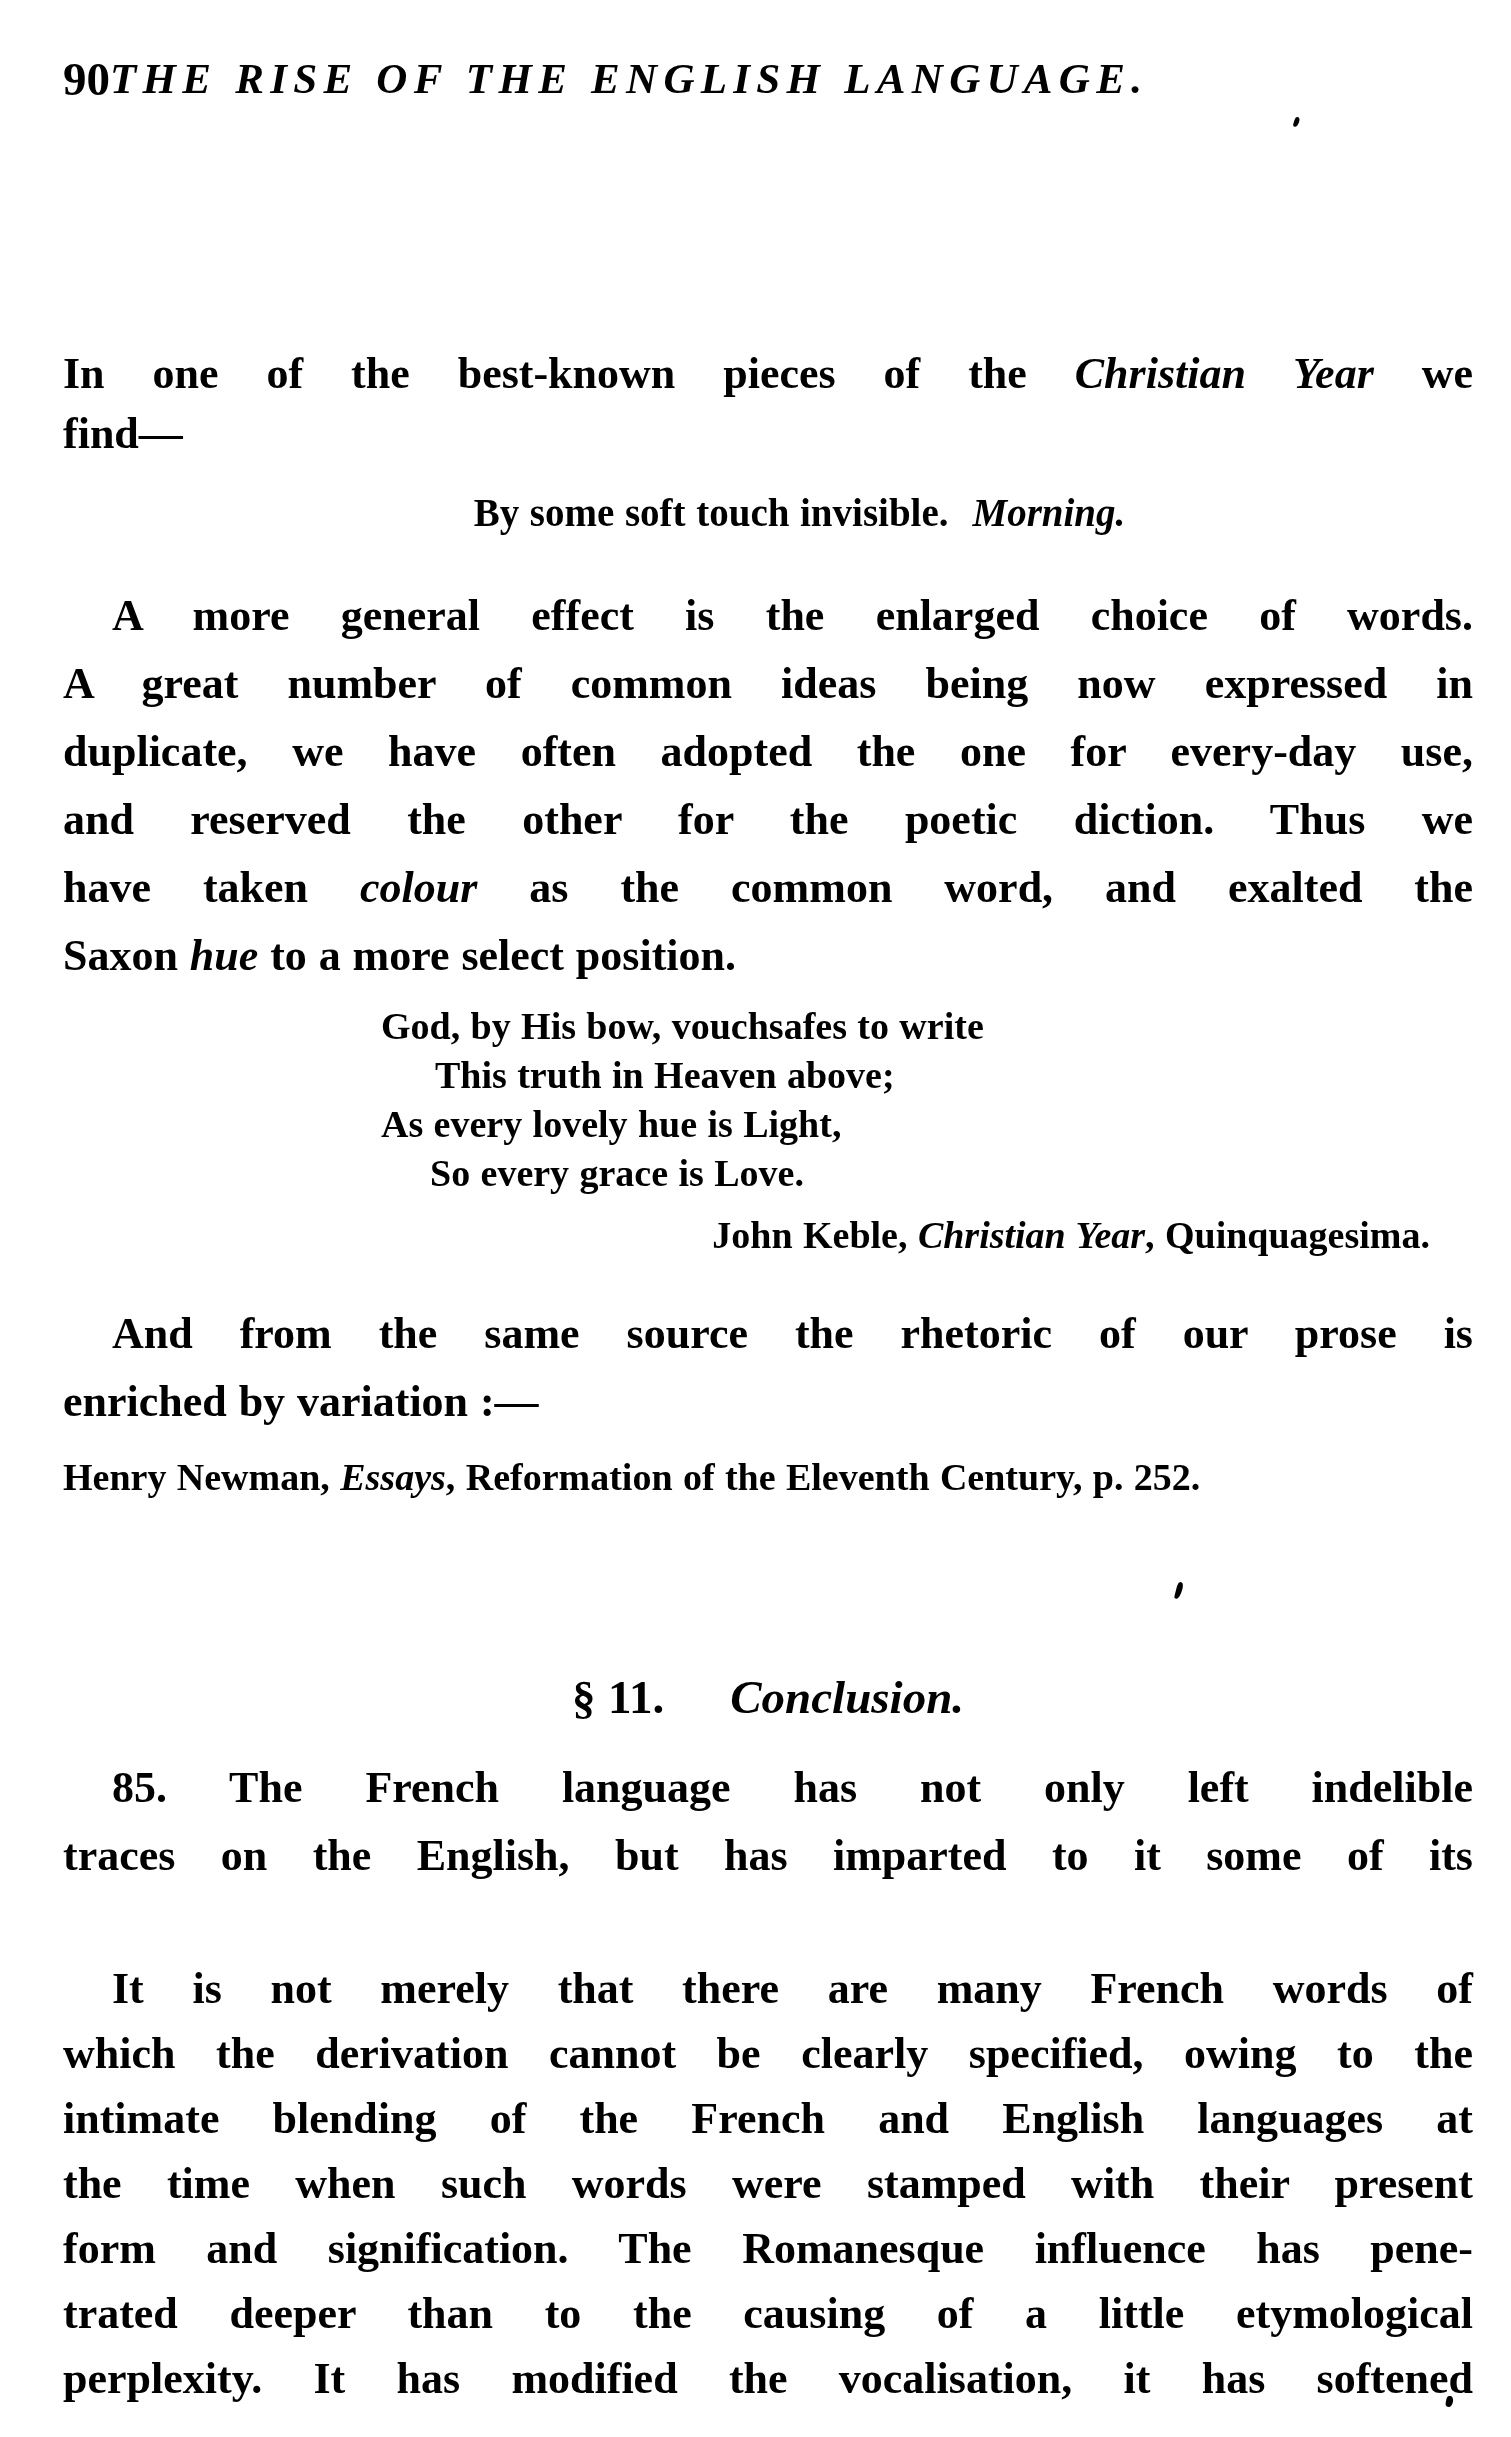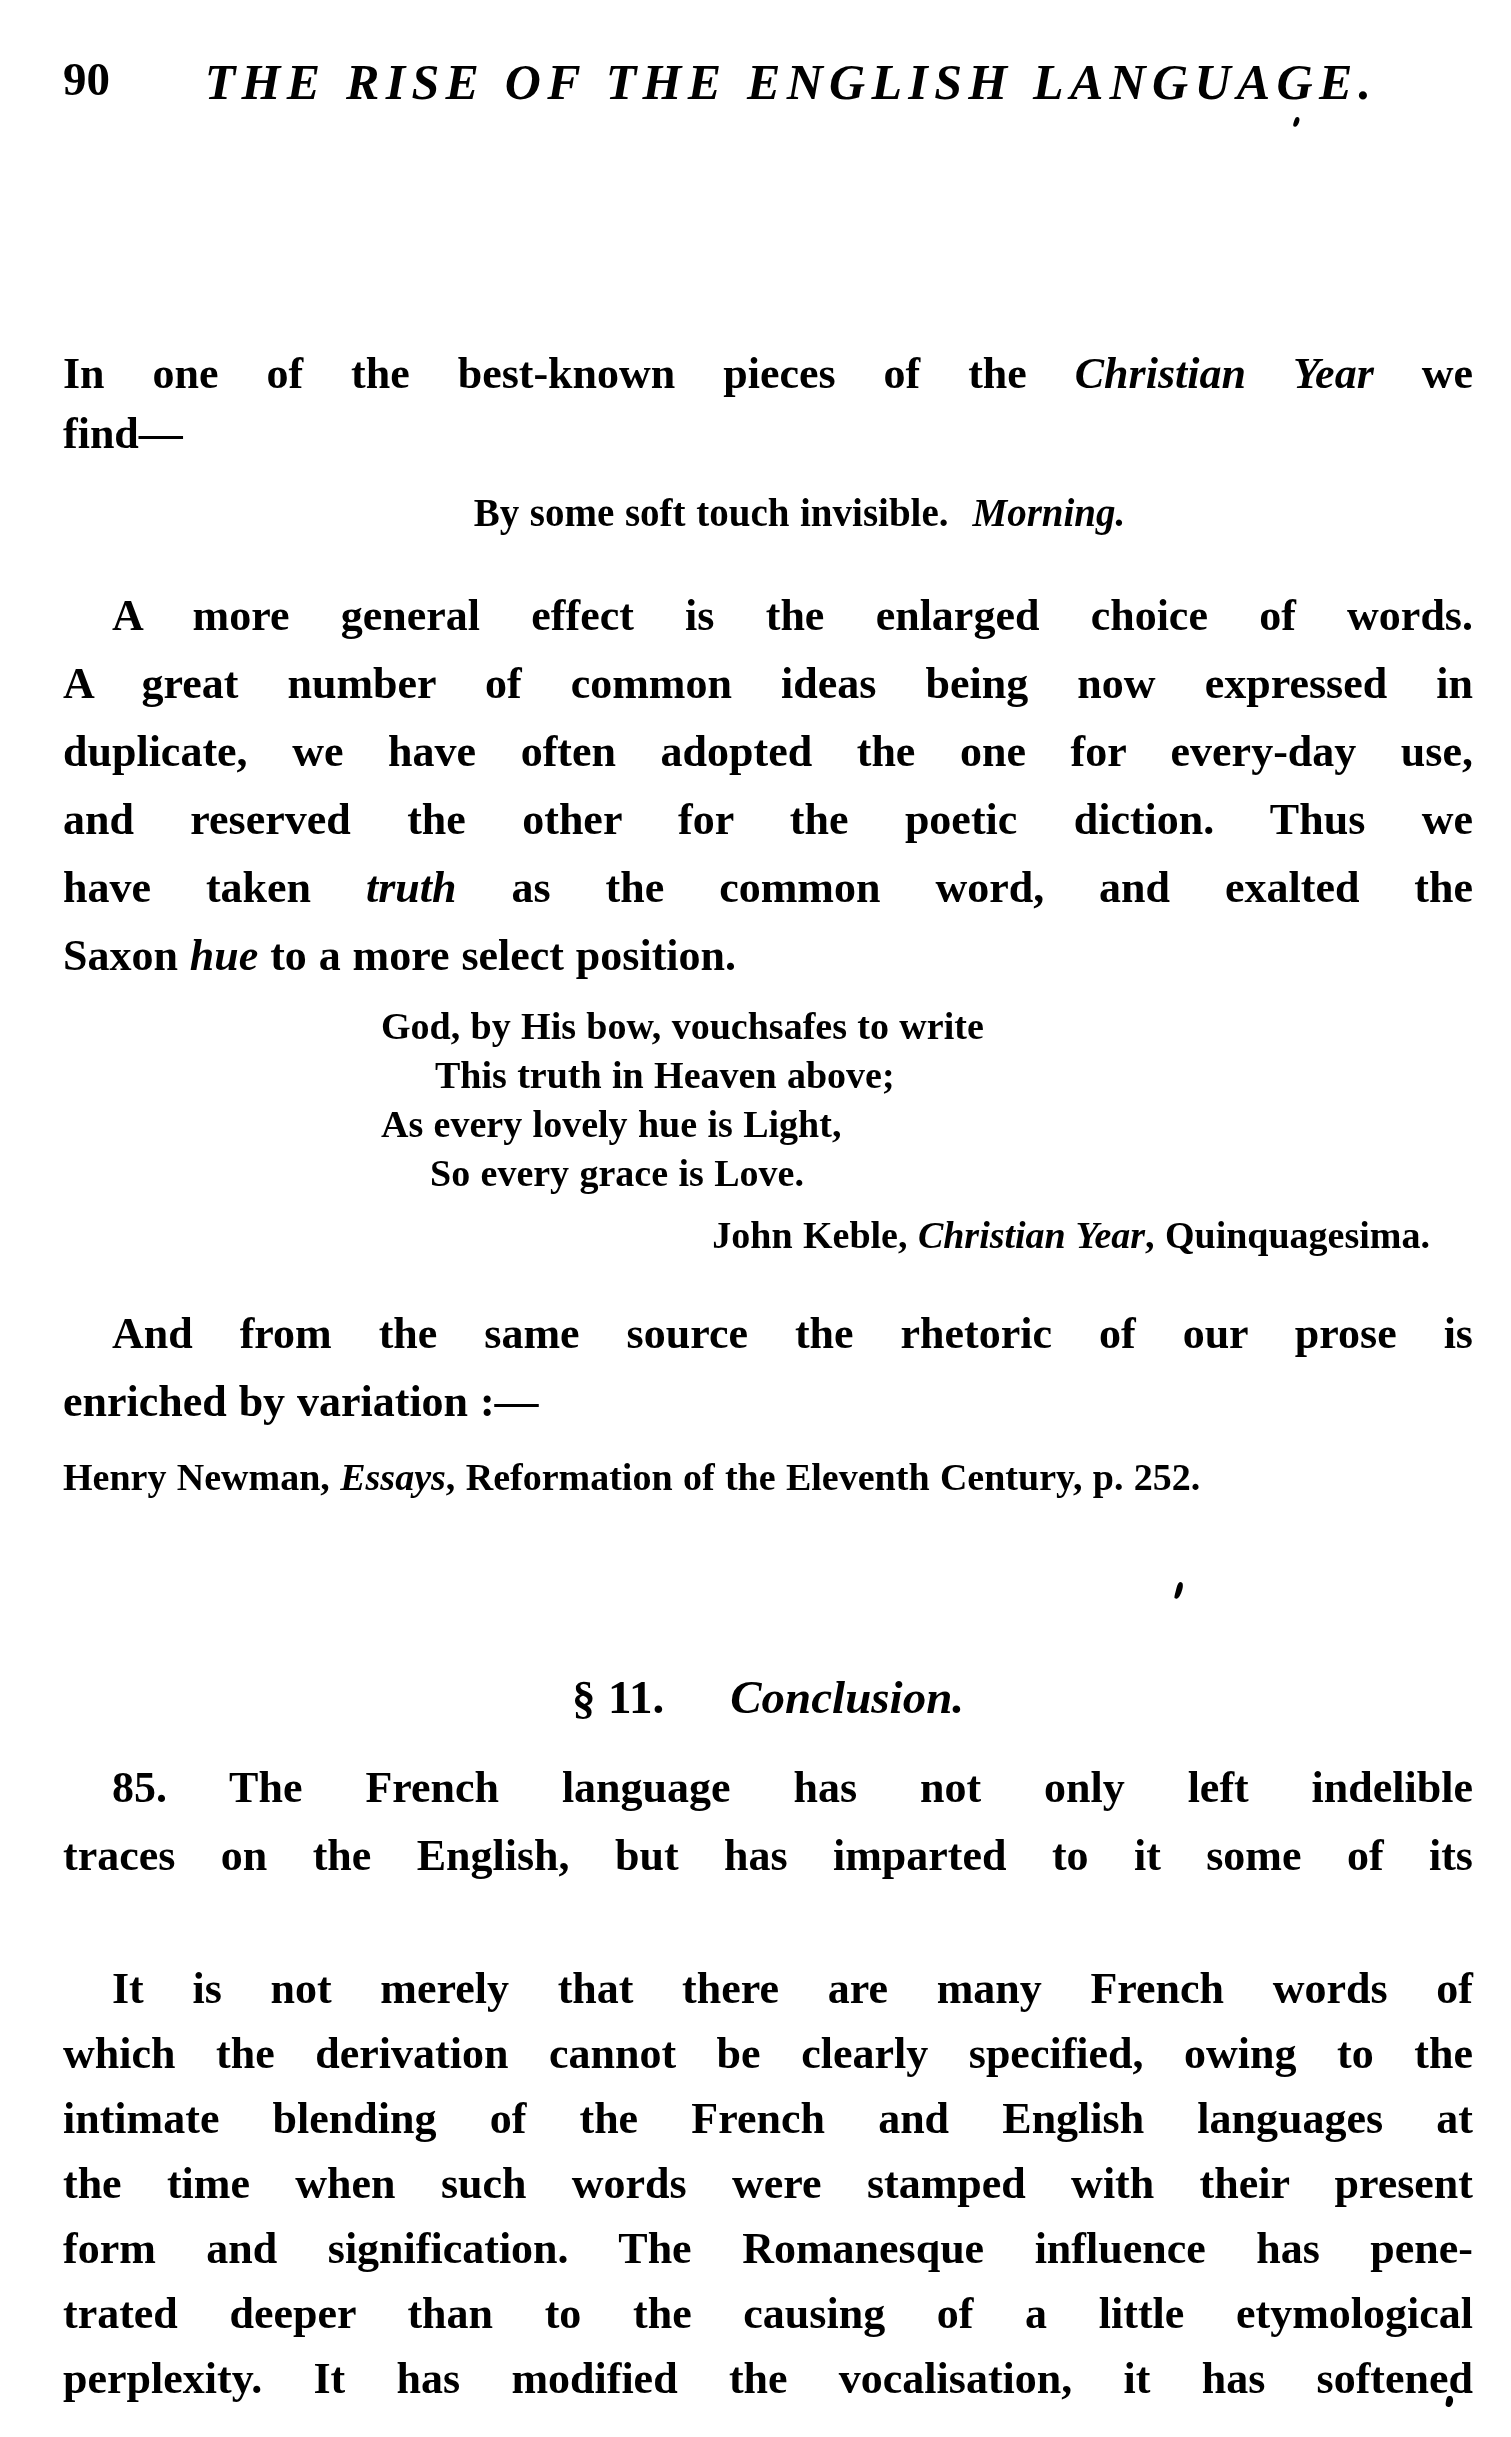--- a/index.html
+++ b/index.html
@@ -14,21 +14,21 @@
     word-spacing:0.08em;
   }
   .abs{position:absolute;}
   .it{font-style:italic;}
   
   .jl{text-align:justify;text-align-last:justify;}
   .ind{padding-left:49px;}
 
   #running-head{top:54px;left:63px;right:39px;display:flex;align-items:flex-start;}
   #page-number{font-size:47px;line-height:1.1;}
-  #running-title{flex:1;text-align:center;font-size:50px;line-height:1.15;
+  #running-title{flex:1;text-align:left;font-size:43px;line-height:1.15;
     font-style:italic;letter-spacing:6.3px;white-space:nowrap;}
 
   #epigraph{top:162px;left:244px;width:1229px;font-size:38px;line-height:54px;}
   #epigraph .attr{text-align:right;padding-right:143px;}
 
   #para-find{top:344px;left:63px;width:1410px;font-size:44px;line-height:60px;}
 
   #quote-morning{top:490px;left:63px;width:1410px;text-align:center;
     font-size:39px;line-height:45px;padding-left:63px;box-sizing:border-box;}
   #quote-morning .it{margin-left:24px;}
@@ -73,21 +73,21 @@
     <div>find—</div>
   </div>
 
   <div id="quote-morning" class="abs"><span>By some soft touch invisible.</span><span class="it">Morning.</span></div>
 
   <div id="para-choice" class="abs">
     <div class="jl ind">A more general effect is the enlarged choice of words.</div>
     <div class="jl">A great number of common ideas being now expressed in</div>
     <div class="jl">duplicate, we have often adopted the one for every-day use,</div>
     <div class="jl">and reserved the other for the poetic diction.  Thus we</div>
-    <div class="jl"><span>have taken </span><span class="it">truth</span><span> as the common word, and exalted the</span></div>
+    <div class="jl"><span>have taken </span><span class="it">colour</span><span> as the common word, and exalted the</span></div>
     <div><span>Saxon </span><span class="it">hue</span><span> to a more select position.</span></div>
   </div>
 
   <div id="poem-keble" class="abs">
     <div>God, by His bow, vouchsafes to write</div>
     <div class="poem-indent-1">This truth in Heaven above;</div>
     <div>As every lovely hue is Light,</div>
     <div class="poem-indent-3">So every grace is Love.</div>
     <div class="attr"><span>John Keble, </span><span class="it">Christian Year</span><span>, Quinquagesima.</span></div>
   </div>

